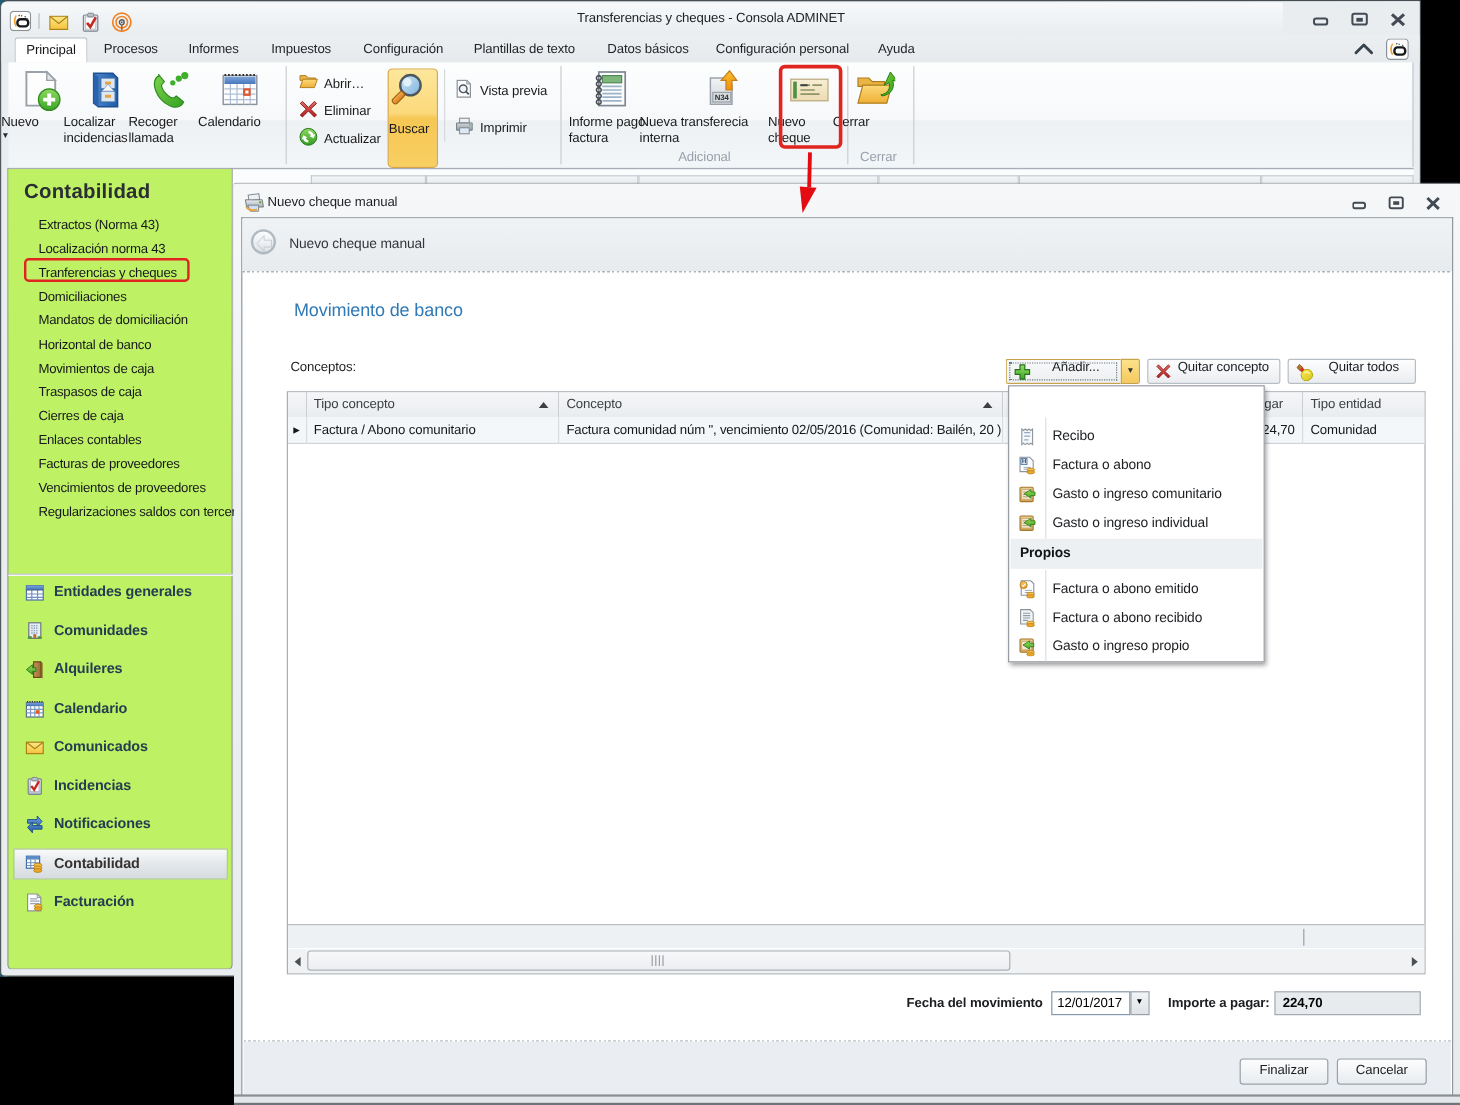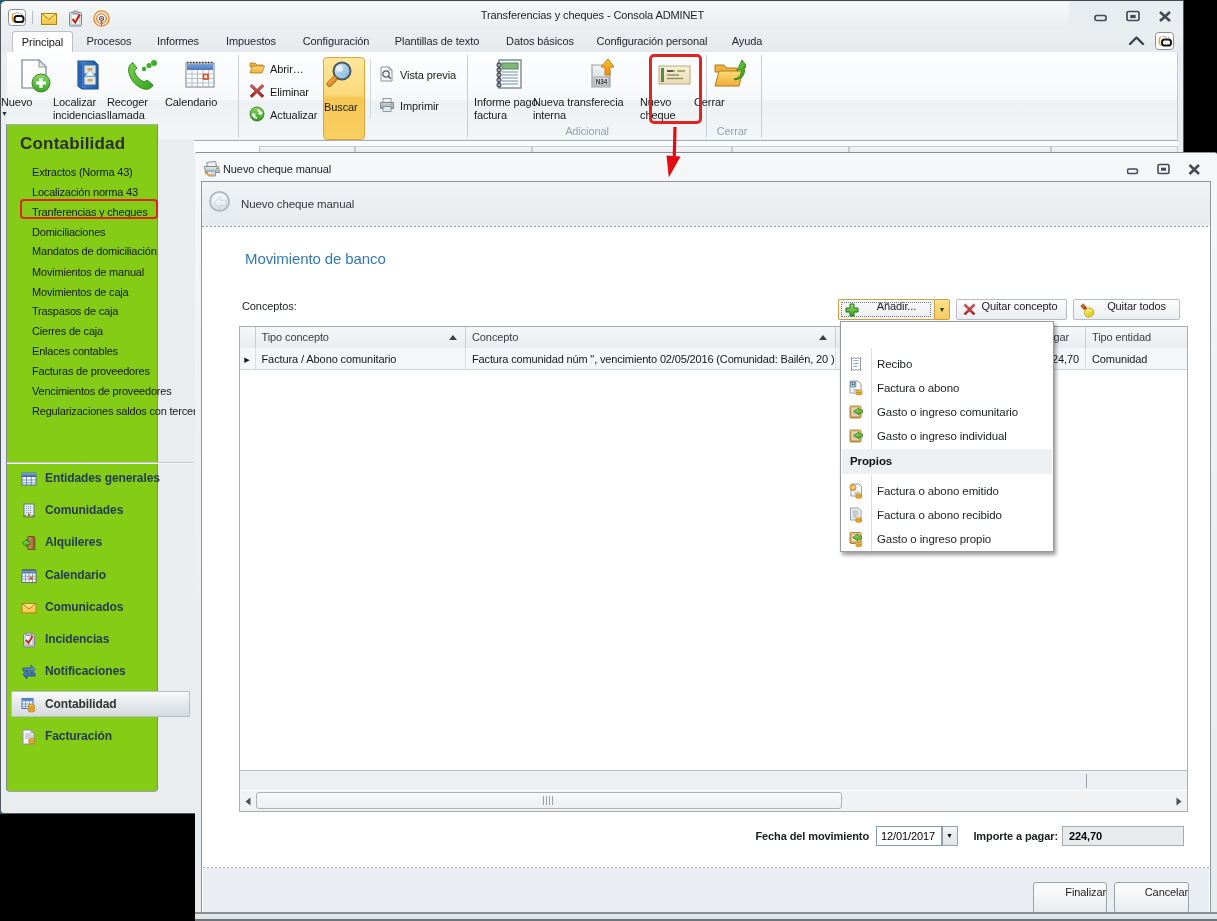--- a/index.html
+++ b/index.html
@@ -22,21 +22,21 @@
 .bigbtn .t{font-size:11px;color:#1a1a1a;line-height:13px;margin-top:3px}
 .smallrow{position:absolute;height:16px;font-size:11px;color:#1a1a1a;line-height:16px;white-space:nowrap}
 .smallrow svg{vertical-align:-3px;margin-right:5px}
 #buscar{position:absolute;left:316px;top:5px;width:42px;height:83px;background:linear-gradient(#fde79b,#fbd97b 45%,#f6c754 50%,#f8cf62);border:1px solid #dba63d;border-radius:4px;}
 #buscar .t{font-size:11px;color:#1a1a1a;margin-top:4px}
 #redbox1{position:absolute;left:642px;top:2px;width:53px;height:70px;border:3px solid #e0241f;border-radius:5px}
 
 #substrip{position:absolute;left:193px;top:139px;width:984px;height:13px;background:#fbfcfd;border-top:1px solid #a7adb2}
 .hsliver{position:absolute;top:5px;height:8px;background:linear-gradient(#f2f4f6,#e7eaee);border:1px solid #c6cacd;border-bottom:none}
 
-#sidebar{position:absolute;left:5px;top:123px;width:152px;height:668px;background:#84cc16;border-top:1px solid #a7adb2;border-left:1px solid #80878d;border-right:1px solid #80878d;border-bottom:1px solid #9aa1a7;border-radius:0 0 4px 4px}
+#sidebar{position:absolute;left:5px;top:139px;width:188px;height:668px;background:#bef264;border-top:1px solid #a7adb2;border-left:1px solid #80878d;border-right:1px solid #80878d;border-bottom:1px solid #9aa1a7;border-radius:0 0 4px 4px}
 #sbtitle{position:absolute;left:13px;top:9px;font-size:17px;letter-spacing:.2px;font-weight:bold;color:#2b2e33}
 .sbitem{position:absolute;left:25px;font-size:11px;letter-spacing:-0.2px;color:#16181b;white-space:nowrap}
 #redbox2{position:absolute;left:13px;top:74px;width:138px;height:20px;border:2px solid #e0241f;border-radius:4px}
 #navsep{position:absolute;left:0;top:337px;width:187px;height:2px;background:#c3c8cc;border-bottom:1px solid #f5f7f8}
 .nav{position:absolute;left:14px;height:18px;white-space:nowrap}
 .nav svg{vertical-align:-4px}
 .nav span{font-size:12px;font-weight:bold;color:#253c51;margin-left:8px;vertical-align:1px}
 #navsel{position:absolute;left:4px;top:566px;width:179px;height:26px;background:linear-gradient(#f8fafb,#e4e8eb 50%,#d6dbdf);border:1px solid #b8bec4;border-radius:1px}
 
 #dialog{position:absolute;left:195px;top:152px;width:1022px;height:769px;background:linear-gradient(#f5f7f9,#edf0f2 40%,#e7ebee);border-top:1px solid #888f95;border-radius:2px 2px 0 0}
@@ -55,21 +55,21 @@
 .gh{position:absolute;top:0;height:21px;background:linear-gradient(#f5f6f8,#e9ecef);border-right:1px solid #c9cdd1;font-size:11px;color:#3c4044;line-height:21px;padding-left:6px}
 #grow{position:absolute;left:0;top:21px;width:947px;height:22px;background:#f3f7fa;border-bottom:1px solid #d0d4d8;font-size:11px;color:#15171a;line-height:22px}
 .gcell{position:absolute;top:0;height:22px;border-right:1px solid #dadde0;padding-left:6px;white-space:nowrap;overflow:hidden}
 #gfoot{position:absolute;left:0;top:443px;width:947px;height:20px;background:#eef1f3;border-top:1px solid #b8bdc2}
 #gscroll{position:absolute;left:0;top:464px;width:947px;height:20px;background:#f1f2f4}
 #gthumb{position:absolute;left:16px;top:1px;width:586px;height:17px;background:linear-gradient(#f7f8f9,#eceef1);border:1px solid #abb1b7;border-radius:3px}
 
 #fecharow{position:absolute;left:0;top:644px;width:1008px;height:21px;font-size:11px}
 #dsep2{position:absolute;left:1px;top:685px;width:1006px;height:1px;background:repeating-linear-gradient(90deg,#a8afb5 0 2px,transparent 2px 4px)}
 #dfoot{position:absolute;left:1px;top:686px;width:1006px;height:45px;background:#eaedf1}
-.fbtn{position:absolute;top:14px;height:32px;background:linear-gradient(#fcfdfd,#e8ecef);border:1px solid #9aa1a9;border-radius:3px;font-size:11px;color:#1b1d21;text-align:right;line-height:18px}
+.fbtn{position:absolute;top:14px;height:22px;background:linear-gradient(#fcfdfd,#e8ecef);border:1px solid #9aa1a9;border-radius:3px;font-size:11px;color:#1b1d21;text-align:center;line-height:18px}
 
 #dbot1{position:absolute;left:195px;top:912px;width:1022px;height:2px;background:#8b9094}
 #dbot2{position:absolute;left:195px;top:914px;width:1022px;height:5px;background:#e4e7ea}
 #dbot3{position:absolute;left:195px;top:919px;width:1022px;height:2px;background:#6f747a}
 
 #menu{position:absolute;left:840px;top:321px;width:214px;height:231px;background:#fff;border:1px solid #979ca1;box-shadow:2px 3px 4px rgba(0,0,0,.4)}
 .mhead{position:absolute;left:1px;width:210px;height:25px;background:#edf0f3;font-size:11.5px;font-weight:bold;color:#101214;line-height:25px;padding-left:8px}
 .mitem{position:absolute;left:0;width:212px;height:23px;font-size:11.5px;color:#1c1e21;line-height:23px}
 .mitem svg{position:absolute;left:7px;top:3px}
 .mitem span{position:absolute;left:36px}
@@ -349,21 +349,21 @@
     <div class="hsliver" style="left:655px;width:202px"></div>
     <div class="hsliver" style="left:857px;width:127px"></div>
   </div>
   <div id="sidebar">
     <div id="sbtitle">Contabilidad</div>
     <div class="sbitem" style="top:41px">Extractos (Norma 43)</div>
     <div class="sbitem" style="top:61px">Localización norma 43</div>
     <div class="sbitem" style="top:81px">Tranferencias y cheques</div>
     <div class="sbitem" style="top:101px">Domiciliaciones</div>
     <div class="sbitem" style="top:120px">Mandatos de domiciliación</div>
-    <div class="sbitem" style="top:141px">Movimientos de manual</div>
+    <div class="sbitem" style="top:141px">Horizontal de banco</div>
     <div class="sbitem" style="top:161px">Movimientos de caja</div>
     <div class="sbitem" style="top:180px">Traspasos de caja</div>
     <div class="sbitem" style="top:200px">Cierres de caja</div>
     <div class="sbitem" style="top:220px">Enlaces contables</div>
     <div class="sbitem" style="top:240px">Facturas de proveedores</div>
     <div class="sbitem" style="top:260px">Vencimientos de proveedores</div>
     <div class="sbitem" style="top:280px">Regularizaciones saldos con tercero</div>
     <div id="redbox2"></div>
     <div id="navsep"></div>
     <div id="navsel"></div>

